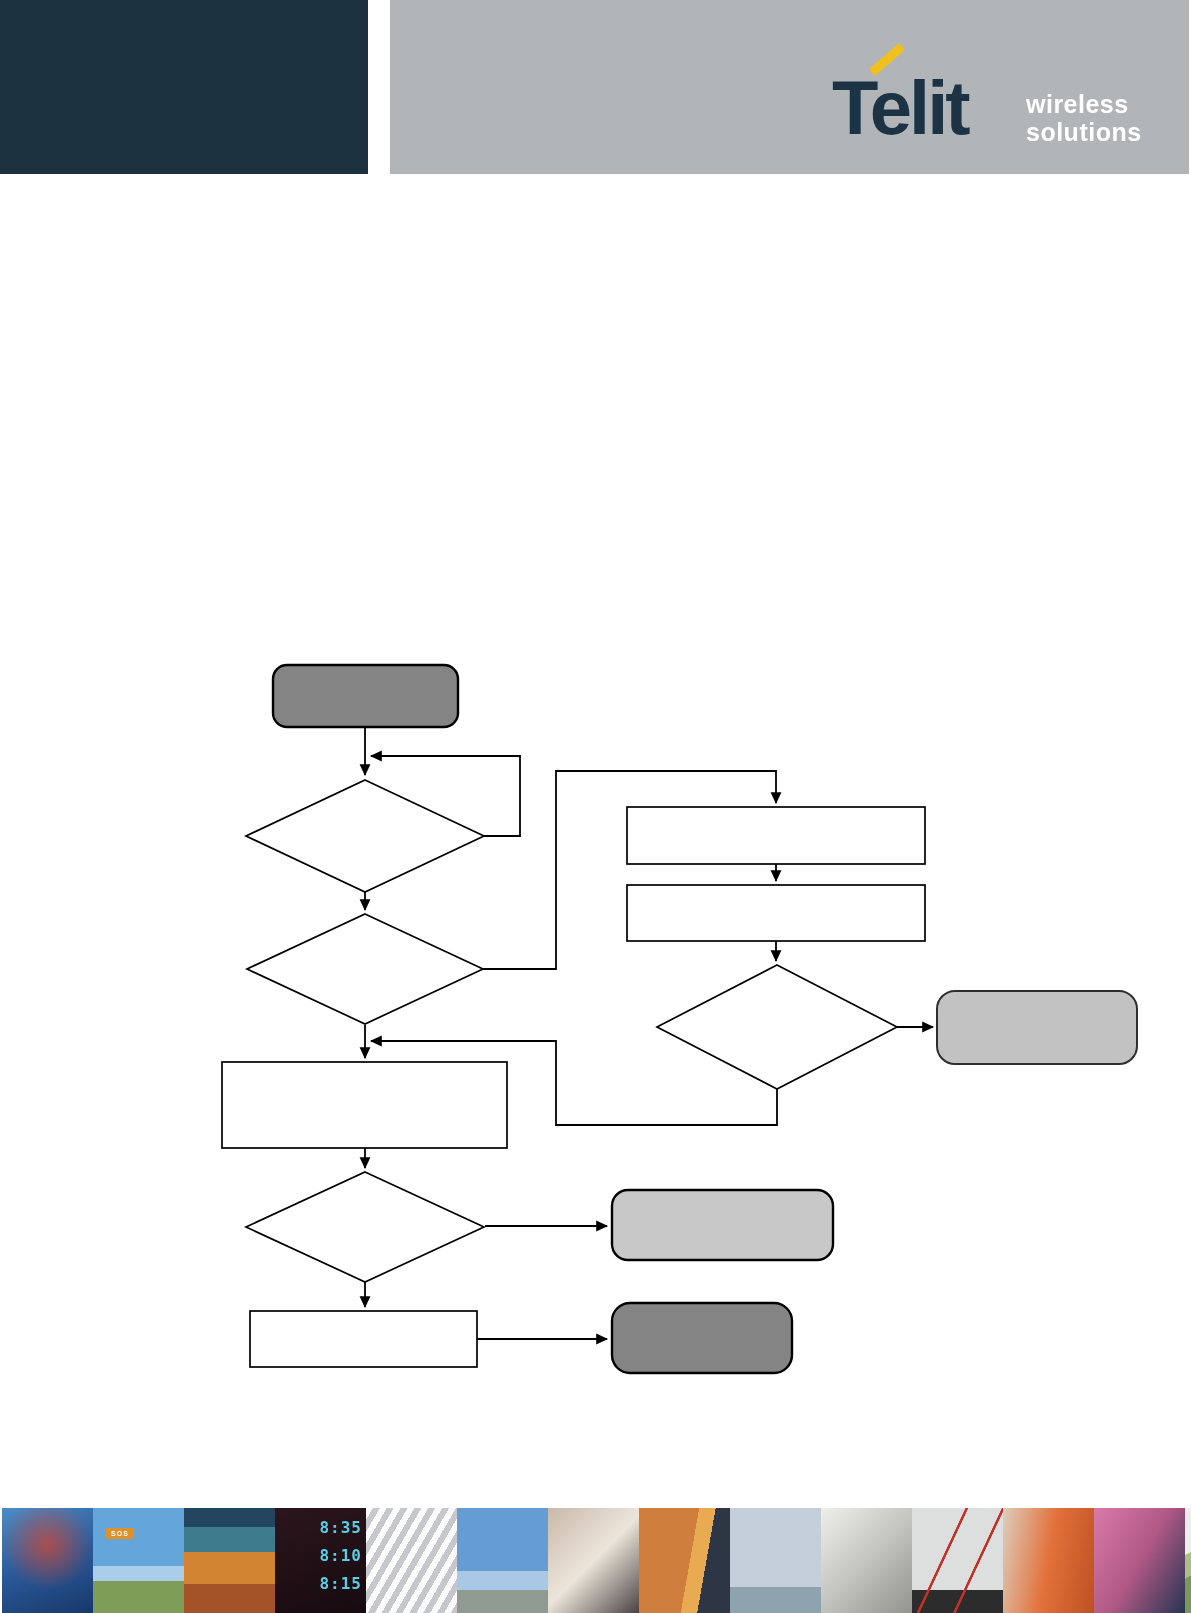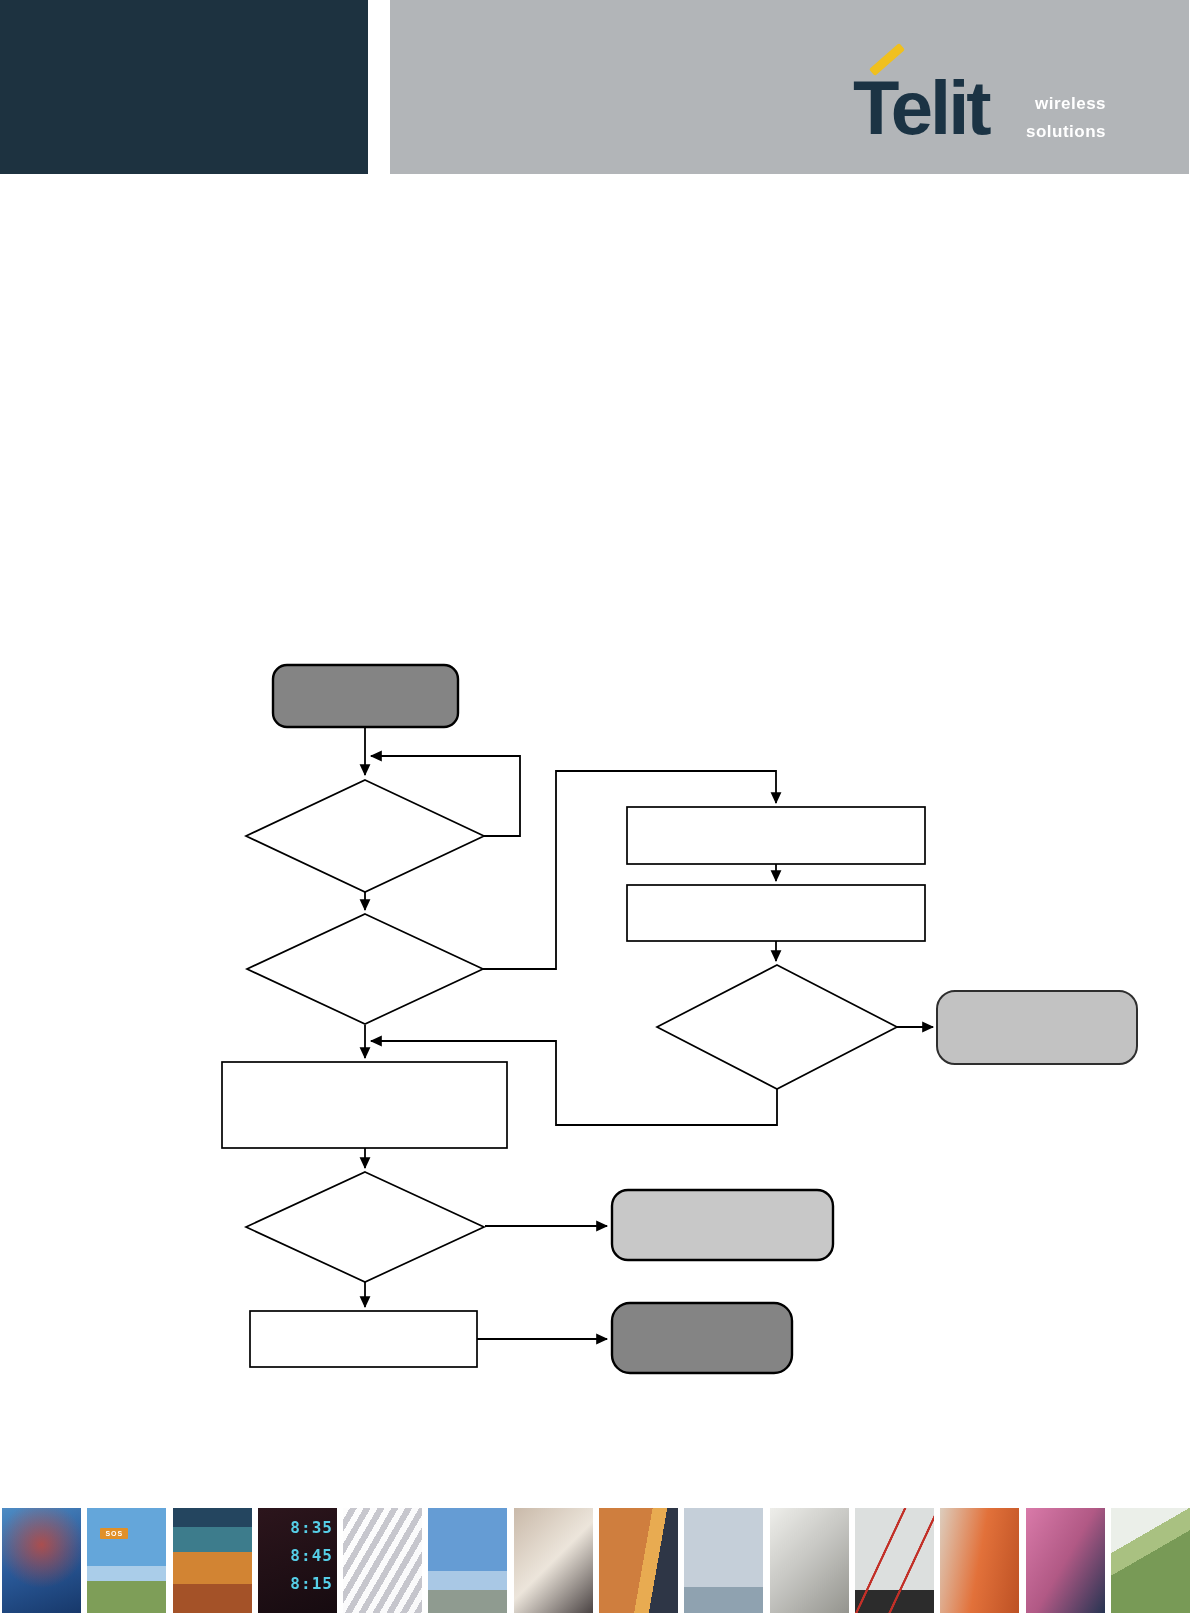--- a/index.html
+++ b/index.html
@@ -6,30 +6,30 @@
   body{
     width:1191px;height:1613px;position:relative;background:#ffffff;
     font-family:"Liberation Sans",sans-serif;overflow:hidden;
   }
   .abs{position:absolute;}
   
   #header-navy{left:0;top:0;width:368px;height:174px;background:#1d3240;}
   #header-gray{left:390px;top:0;width:799px;height:174px;background:#b2b5b8;}
   .logo-slash{left:867px;top:55px;width:40px;height:9px;background:#f0c01e;
     border-radius:2px;transform:rotate(-41deg);}
-  .logo-brand{left:853px;top:70px;font-size:76px;font-weight:bold;
+  .logo-brand{left:832px;top:70px;font-size:76px;font-weight:bold;
     letter-spacing:-3px;line-height:76px;color:#1b3344;}
-  .logo-tagline{left:1026px;top:90px;font-size:17px;font-weight:bold;
-    line-height:28px;letter-spacing:.5px;color:#ffffff;text-align:right;}
+  .logo-tagline{left:1026px;top:90px;font-size:25px;font-weight:bold;
+    line-height:28px;letter-spacing:.5px;color:#ffffff;}
   
   #flowchart-svg{position:absolute;left:0;top:0;width:1191px;height:1613px;}
   
   #photo-strip{left:2px;top:1508px;width:1188px;height:105px;
     display:flex;justify-content:space-between;}
-  .photo-tile{width:79px;height:105px;position:relative;overflow:hidden;flex:0 0 auto;}
+  .photo-tile{width:79px;height:105px;position:relative;overflow:hidden;flex:0 0 auto;padding-left:12px;}
   .tile-overlay{position:absolute;left:0;top:0;right:0;bottom:0;}
   .sos-chip{position:absolute;left:13px;top:20px;width:28px;height:11px;
     border-radius:1px;font-size:7px;font-weight:bold;text-align:center;
     line-height:11px;letter-spacing:1px;}
   .board-text{position:absolute;right:4px;top:6px;text-align:right;
     font-family:"DejaVu Sans Mono",monospace;font-weight:bold;
     font-size:16px;line-height:28px;letter-spacing:1px;}
 </style>
 </head>
 <body>
@@ -84,21 +84,21 @@
     <div class="photo-tile" style="background: linear-gradient(160deg, rgb(78, 140, 196), rgb(42, 90, 154), rgb(23, 56, 106));">
       <div class="tile-overlay" style="background: radial-gradient(circle at 50% 35%, rgba(210, 70, 50, 0.75), rgba(210, 70, 50, 0) 55%);"></div>
     </div>
     <div class="photo-tile" style="background: linear-gradient(rgb(100, 166, 218) 0px, rgb(100, 166, 218) 55%, rgb(170, 205, 233) 55%, rgb(170, 205, 233) 70%, rgb(126, 158, 88) 70%, rgb(126, 158, 88) 100%);">
       <div class="sos-chip" style="background: rgb(224, 144, 40); color: rgb(255, 255, 255);">SOS</div>
     </div>
     <div class="photo-tile" style="background: linear-gradient(rgb(36, 69, 95) 0px, rgb(36, 69, 95) 18%, rgb(61, 124, 140) 18%, rgb(61, 124, 140) 42%, rgb(210, 132, 51) 42%, rgb(210, 132, 51) 72%, rgb(164, 82, 40) 72%, rgb(164, 82, 40) 100%);"></div>
     <div class="photo-tile" style="background: linear-gradient(160deg, rgb(44, 21, 28), rgb(22, 11, 16));">
       <div class="board-text" style="color: rgb(86, 207, 232);">
         <div>8:35</div>
-        <div>8:45</div>
+        <div>8:10</div>
         <div>8:15</div>
       </div>
     </div>
     <div class="photo-tile" style="background: linear-gradient(120deg, rgb(242, 242, 244), rgb(216, 216, 222));">
       <div class="tile-overlay" style="background: repeating-linear-gradient(120deg, rgba(255, 255, 255, 0.85) 0px, rgba(255, 255, 255, 0.85) 6px, rgba(195, 195, 202, 0.9) 6px, rgba(195, 195, 202, 0.9) 12px);"></div>
     </div>
     <div class="photo-tile" style="background: linear-gradient(rgb(101, 156, 212) 0px, rgb(101, 156, 212) 60%, rgb(169, 200, 229) 60%, rgb(169, 200, 229) 78%, rgb(143, 155, 144) 78%, rgb(143, 155, 144) 100%);"></div>
     <div class="photo-tile" style="background: linear-gradient(135deg, rgb(201, 185, 169), rgb(236, 229, 219), rgb(74, 67, 67));"></div>
     <div class="photo-tile" style="background: linear-gradient(100deg, rgb(207, 126, 62) 0px, rgb(207, 126, 62) 55%, rgb(232, 171, 81) 55%, rgb(232, 171, 81) 70%, rgb(46, 54, 70) 70%, rgb(46, 54, 70) 100%);"></div>
     <div class="photo-tile" style="background: linear-gradient(rgb(197, 207, 217) 0px, rgb(197, 207, 217) 75%, rgb(143, 162, 176) 75%, rgb(143, 162, 176) 100%);"></div>

